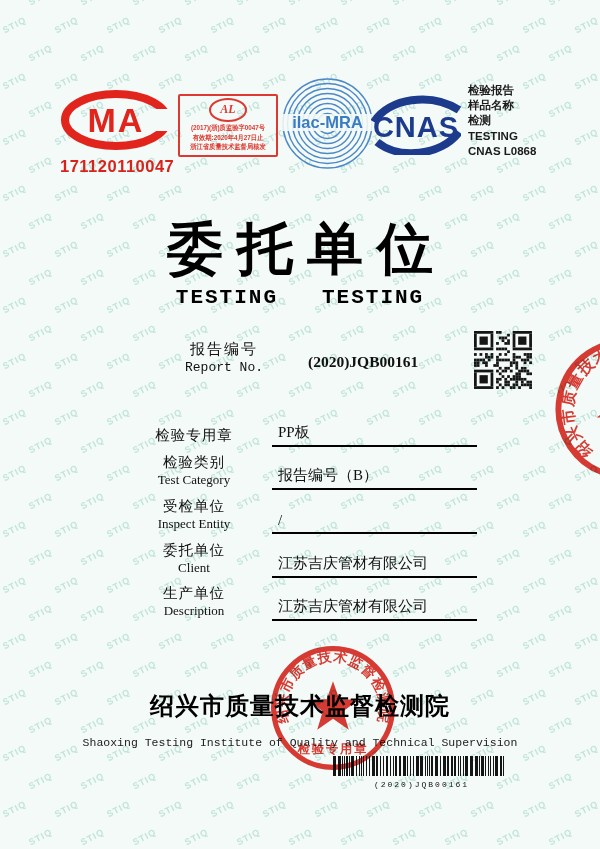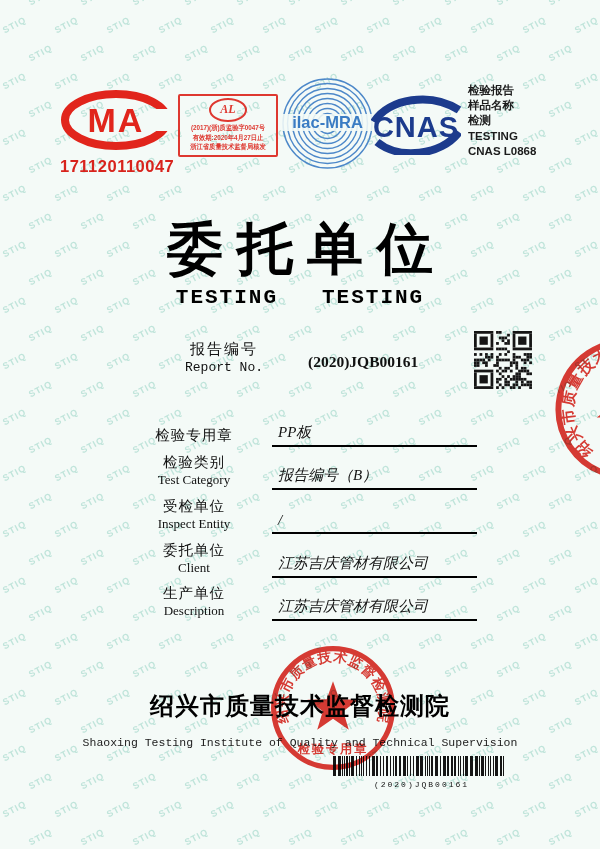--- a/index.html
+++ b/index.html
@@ -55,21 +55,21 @@
 
   
   .frow{left:0; width:100%; height:46px;}
   .f0{top:401px;} .f1{top:444px;} .f2{top:488px;} .f3{top:532px;} .f4{top:575px;}
   .flabel{position:absolute; bottom:2px; left:118px; width:152px; text-align:center;}
   .fzh{font-size:14.5px; letter-spacing:1px; font-family:"Liberation Serif",serif;}
   .fen{font-size:13px; font-family:"Liberation Serif",serif; margin-top:0;}
   .fvalue{
     position:absolute; left:272px; bottom:0; width:205px; box-sizing:border-box;
     border-bottom:2px solid #000; padding:0 0 3px 6px;
-    font-size:15px; font-family:"Liberation Serif",serif; display:flex; align-items:flex-end; min-height:24px;font-style:italic;
+    font-size:15px; font-family:"Liberation Serif",serif; display:flex; align-items:flex-end; min-height:24px;
   }
 
   
   .inst-zh{left:0; top:690px; width:100%; text-align:center; font-size:24px; font-weight:bold; letter-spacing:1px; color:#000;}
   .inst-en{left:0; top:736px; width:100%; text-align:center; font-family:"Liberation Mono",monospace; font-size:11.5px; color:#222;}
   .barcode{left:333px; top:756px; width:177px; text-align:center;}
   .barcode-text{font-family:"Liberation Mono",monospace; font-size:8px; letter-spacing:2px; margin-top:0; color:#111;}
 
   
   .seal-slot{z-index:3; mix-blend-mode:multiply; opacity:.92;}

